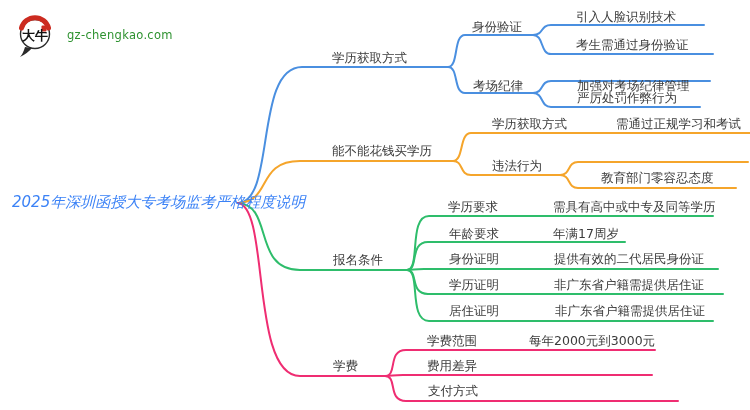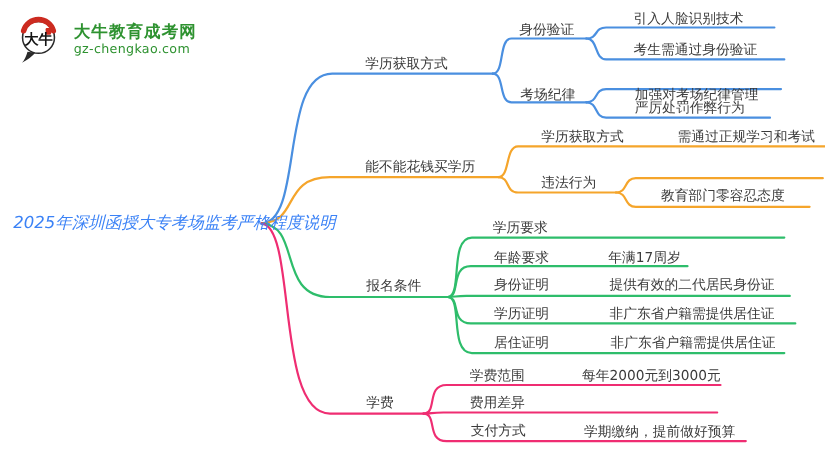--- a/index.html
+++ b/index.html
@@ -57,21 +57,20 @@
 
   <div class="logo">
     <svg width="50" height="50" viewBox="0 0 50 50">
       <circle cx="25" cy="24" r="14.5" fill="#ffffff" stroke="#2b2b2b" stroke-width="1.4"></circle>
       <path d="M15,37 Q13,44 10,47 Q18,43 22,38 Z" fill="#2b2b2b"></path>
       <path d="M11.5,18 A14,14 0 0 1 38.5,18" fill="none" stroke="#cc2b20" stroke-width="5" stroke-linecap="round"></path>
       <rect x="31.5" y="15.5" width="5" height="6" rx="1" fill="#cc2b20"></rect>
       <text x="25" y="30" text-anchor="middle" font-size="13" font-weight="bold" fill="#141414">大牛</text>
     </svg>
     <div class="logo-text">
-      <div class="logo-name">大牛教育成考网</div>
       <div class="logo-domain">gz-chengkao.com</div>
     </div>
   </div>
 
   <div class="node root" style="left:12px;top:195px">2025年深圳函授大专考场监考严格程度说明</div>
 
   <div class="node" style="left:332px;top:50px">学历获取方式</div>
   <div class="node" style="left:472px;top:19px">身份验证</div>
   <div class="node" style="left:576px;top:9px">引入人脸识别技术</div>
   <div class="node" style="left:576px;top:37px">考生需通过身份验证</div>
@@ -80,29 +79,29 @@
   <div class="node" style="left:332px;top:143px">能不能花钱买学历</div>
 
   <div class="node" style="left:577px;top:90px">严厉处罚作弊行为</div>
   <div class="node" style="left:492px;top:116px">学历获取方式</div>
   <div class="node" style="left:616px;top:116px">需通过正规学习和考试</div>
   <div class="node" style="left:492px;top:158px">违法行为</div>
   <div class="node" style="left:601px;top:170px">教育部门零容忍态度</div>
 
   <div class="node" style="left:333px;top:252px">报名条件</div>
   <div class="node" style="left:448px;top:199px">学历要求</div>
+  <div class="node" style="left:553px;top:199px">需具有高中或中专及同等学历</div>
   <div class="node" style="left:449px;top:226px">年龄要求</div>
   <div class="node" style="left:553px;top:226px">年满17周岁</div>
   <div class="node" style="left:449px;top:251px">身份证明</div>
   <div class="node" style="left:554px;top:251px">提供有效的二代居民身份证</div>
   <div class="node" style="left:449px;top:277px">学历证明</div>
   <div class="node" style="left:554px;top:277px">非广东省户籍需提供居住证</div>
   <div class="node" style="left:449px;top:303px">居住证明</div>
   <div class="node" style="left:555px;top:303px">非广东省户籍需提供居住证</div>
 
   <div class="node" style="left:333px;top:358px">学费</div>
   <div class="node" style="left:427px;top:333px">学费范围</div>
   <div class="node" style="left:529px;top:333px">每年2000元到3000元</div>
   <div class="node" style="left:427px;top:358px">费用差异</div>
   <div class="node" style="left:428px;top:383px">支付方式</div>
-  <div class="node" style="left:531px;top:384px">学期缴纳，提前做好预算</div>
 
 </div>
 
 </body></html>

